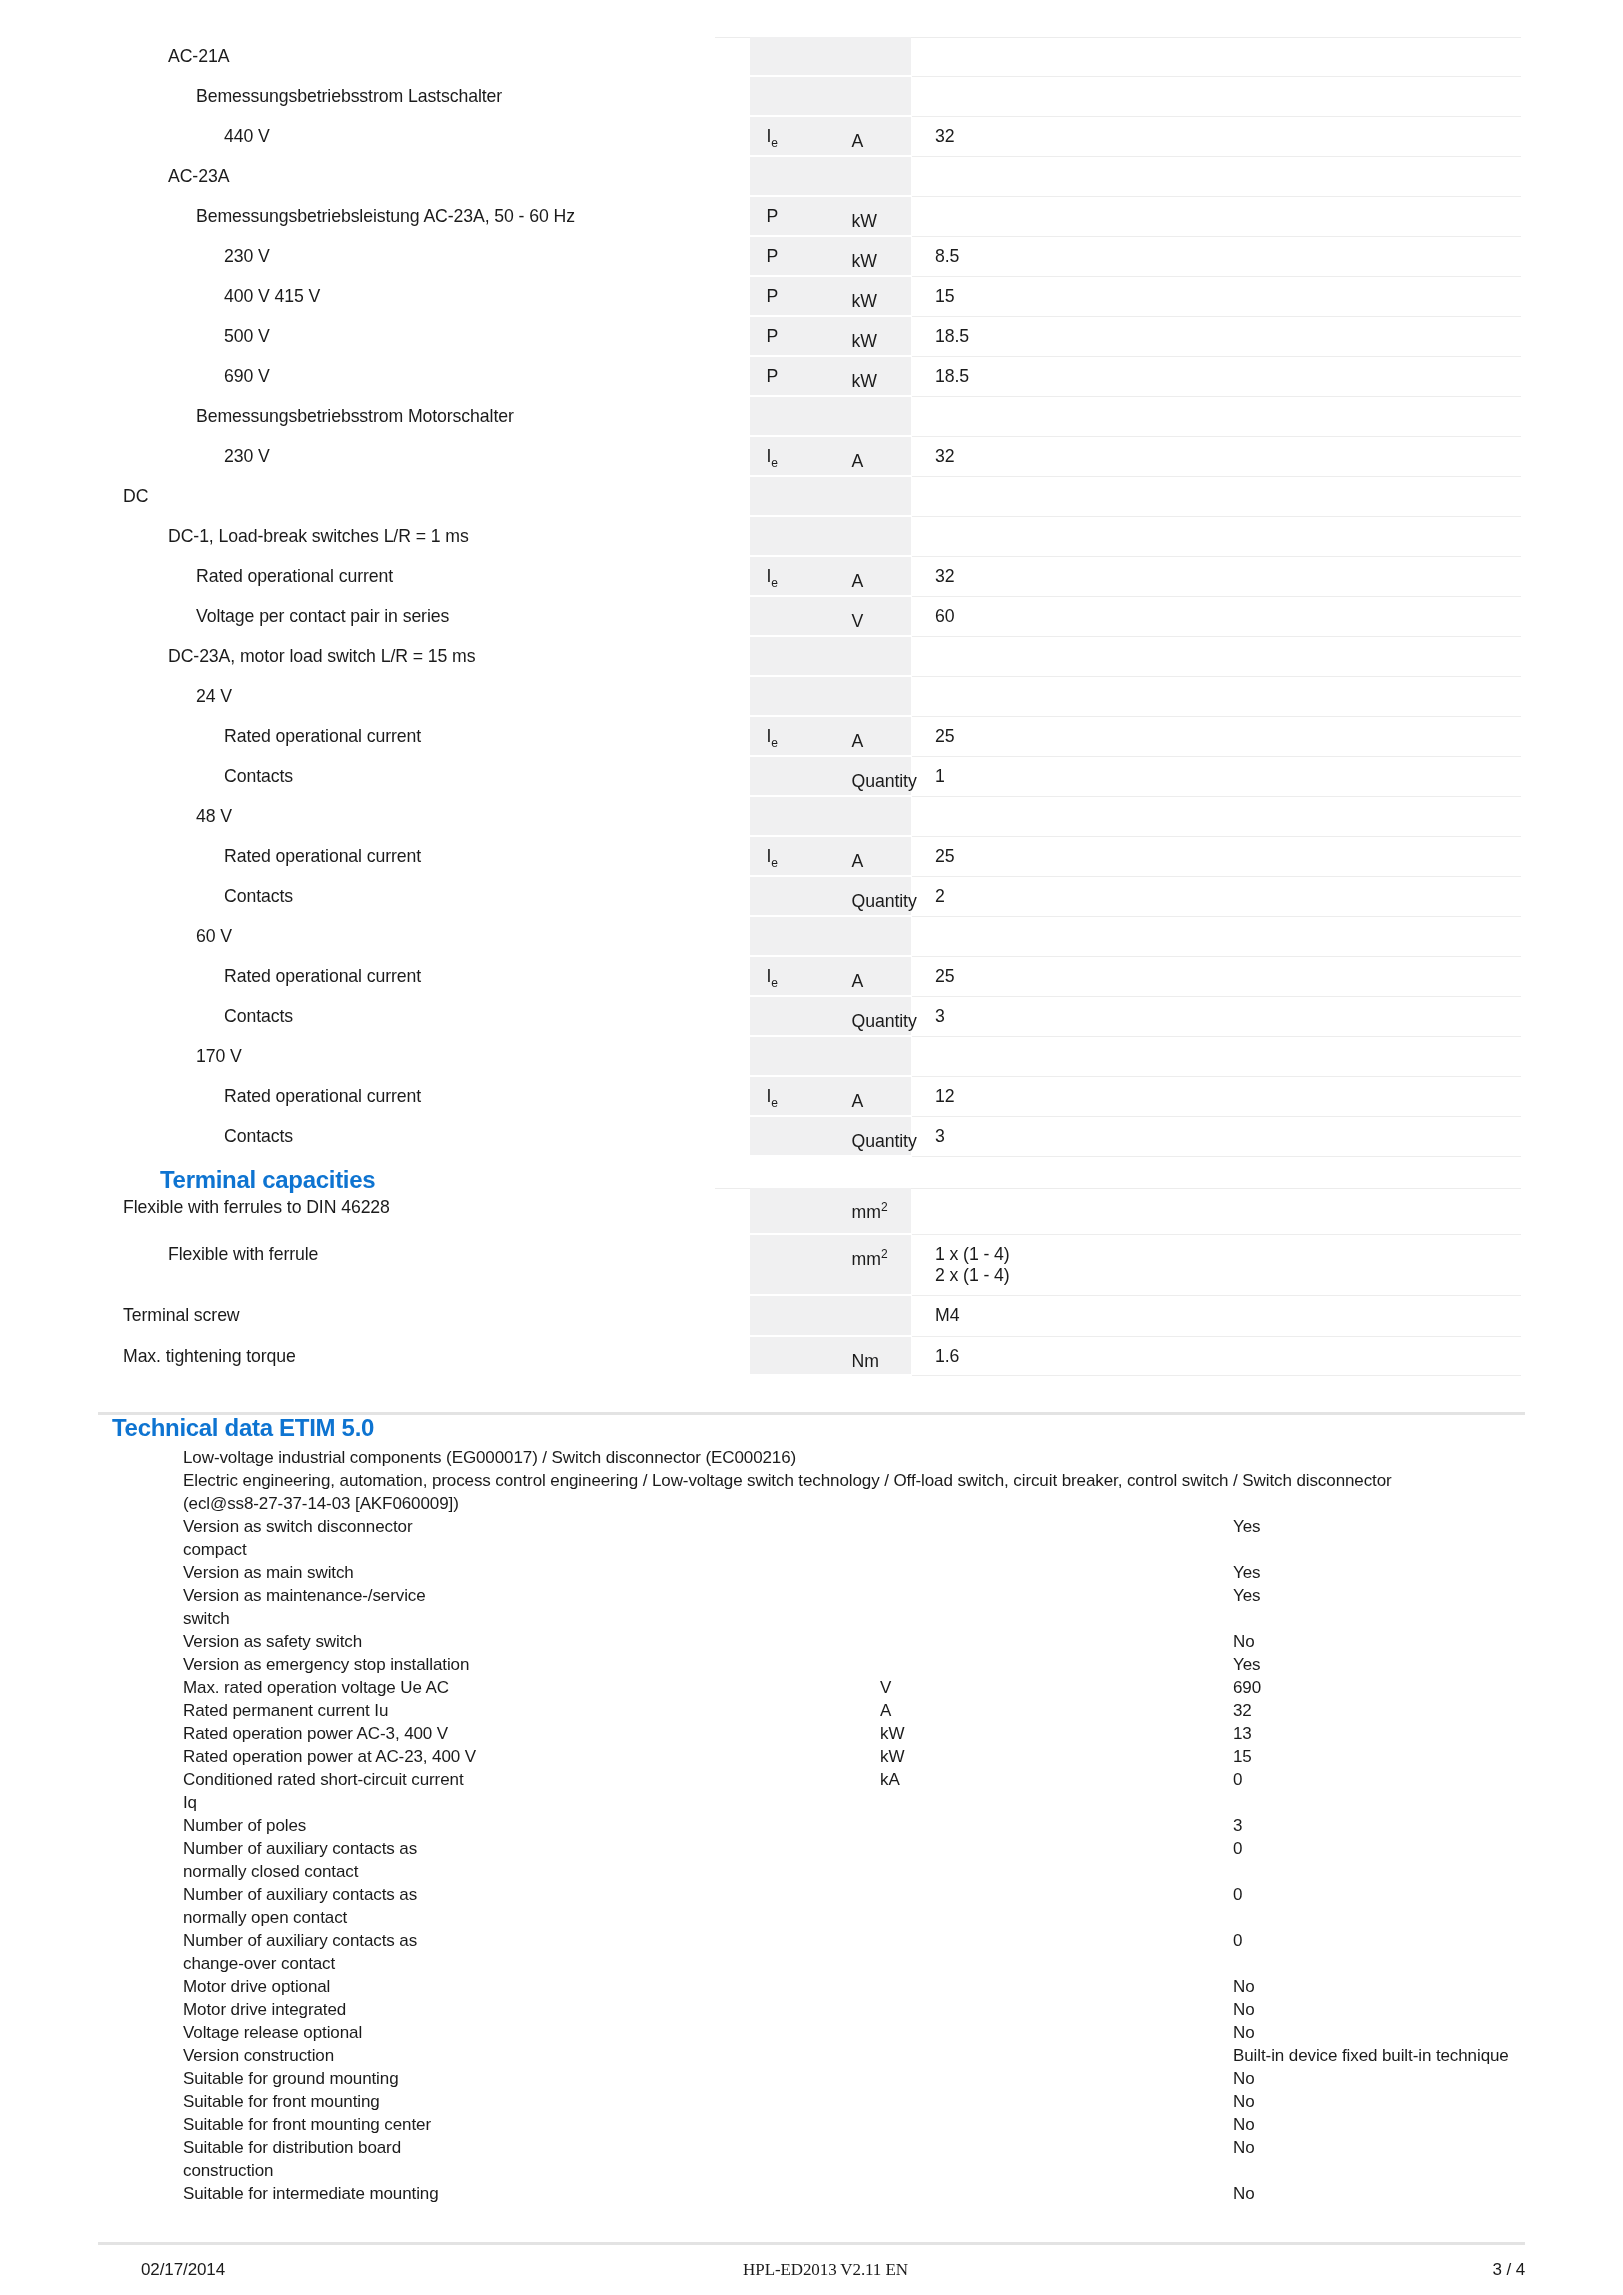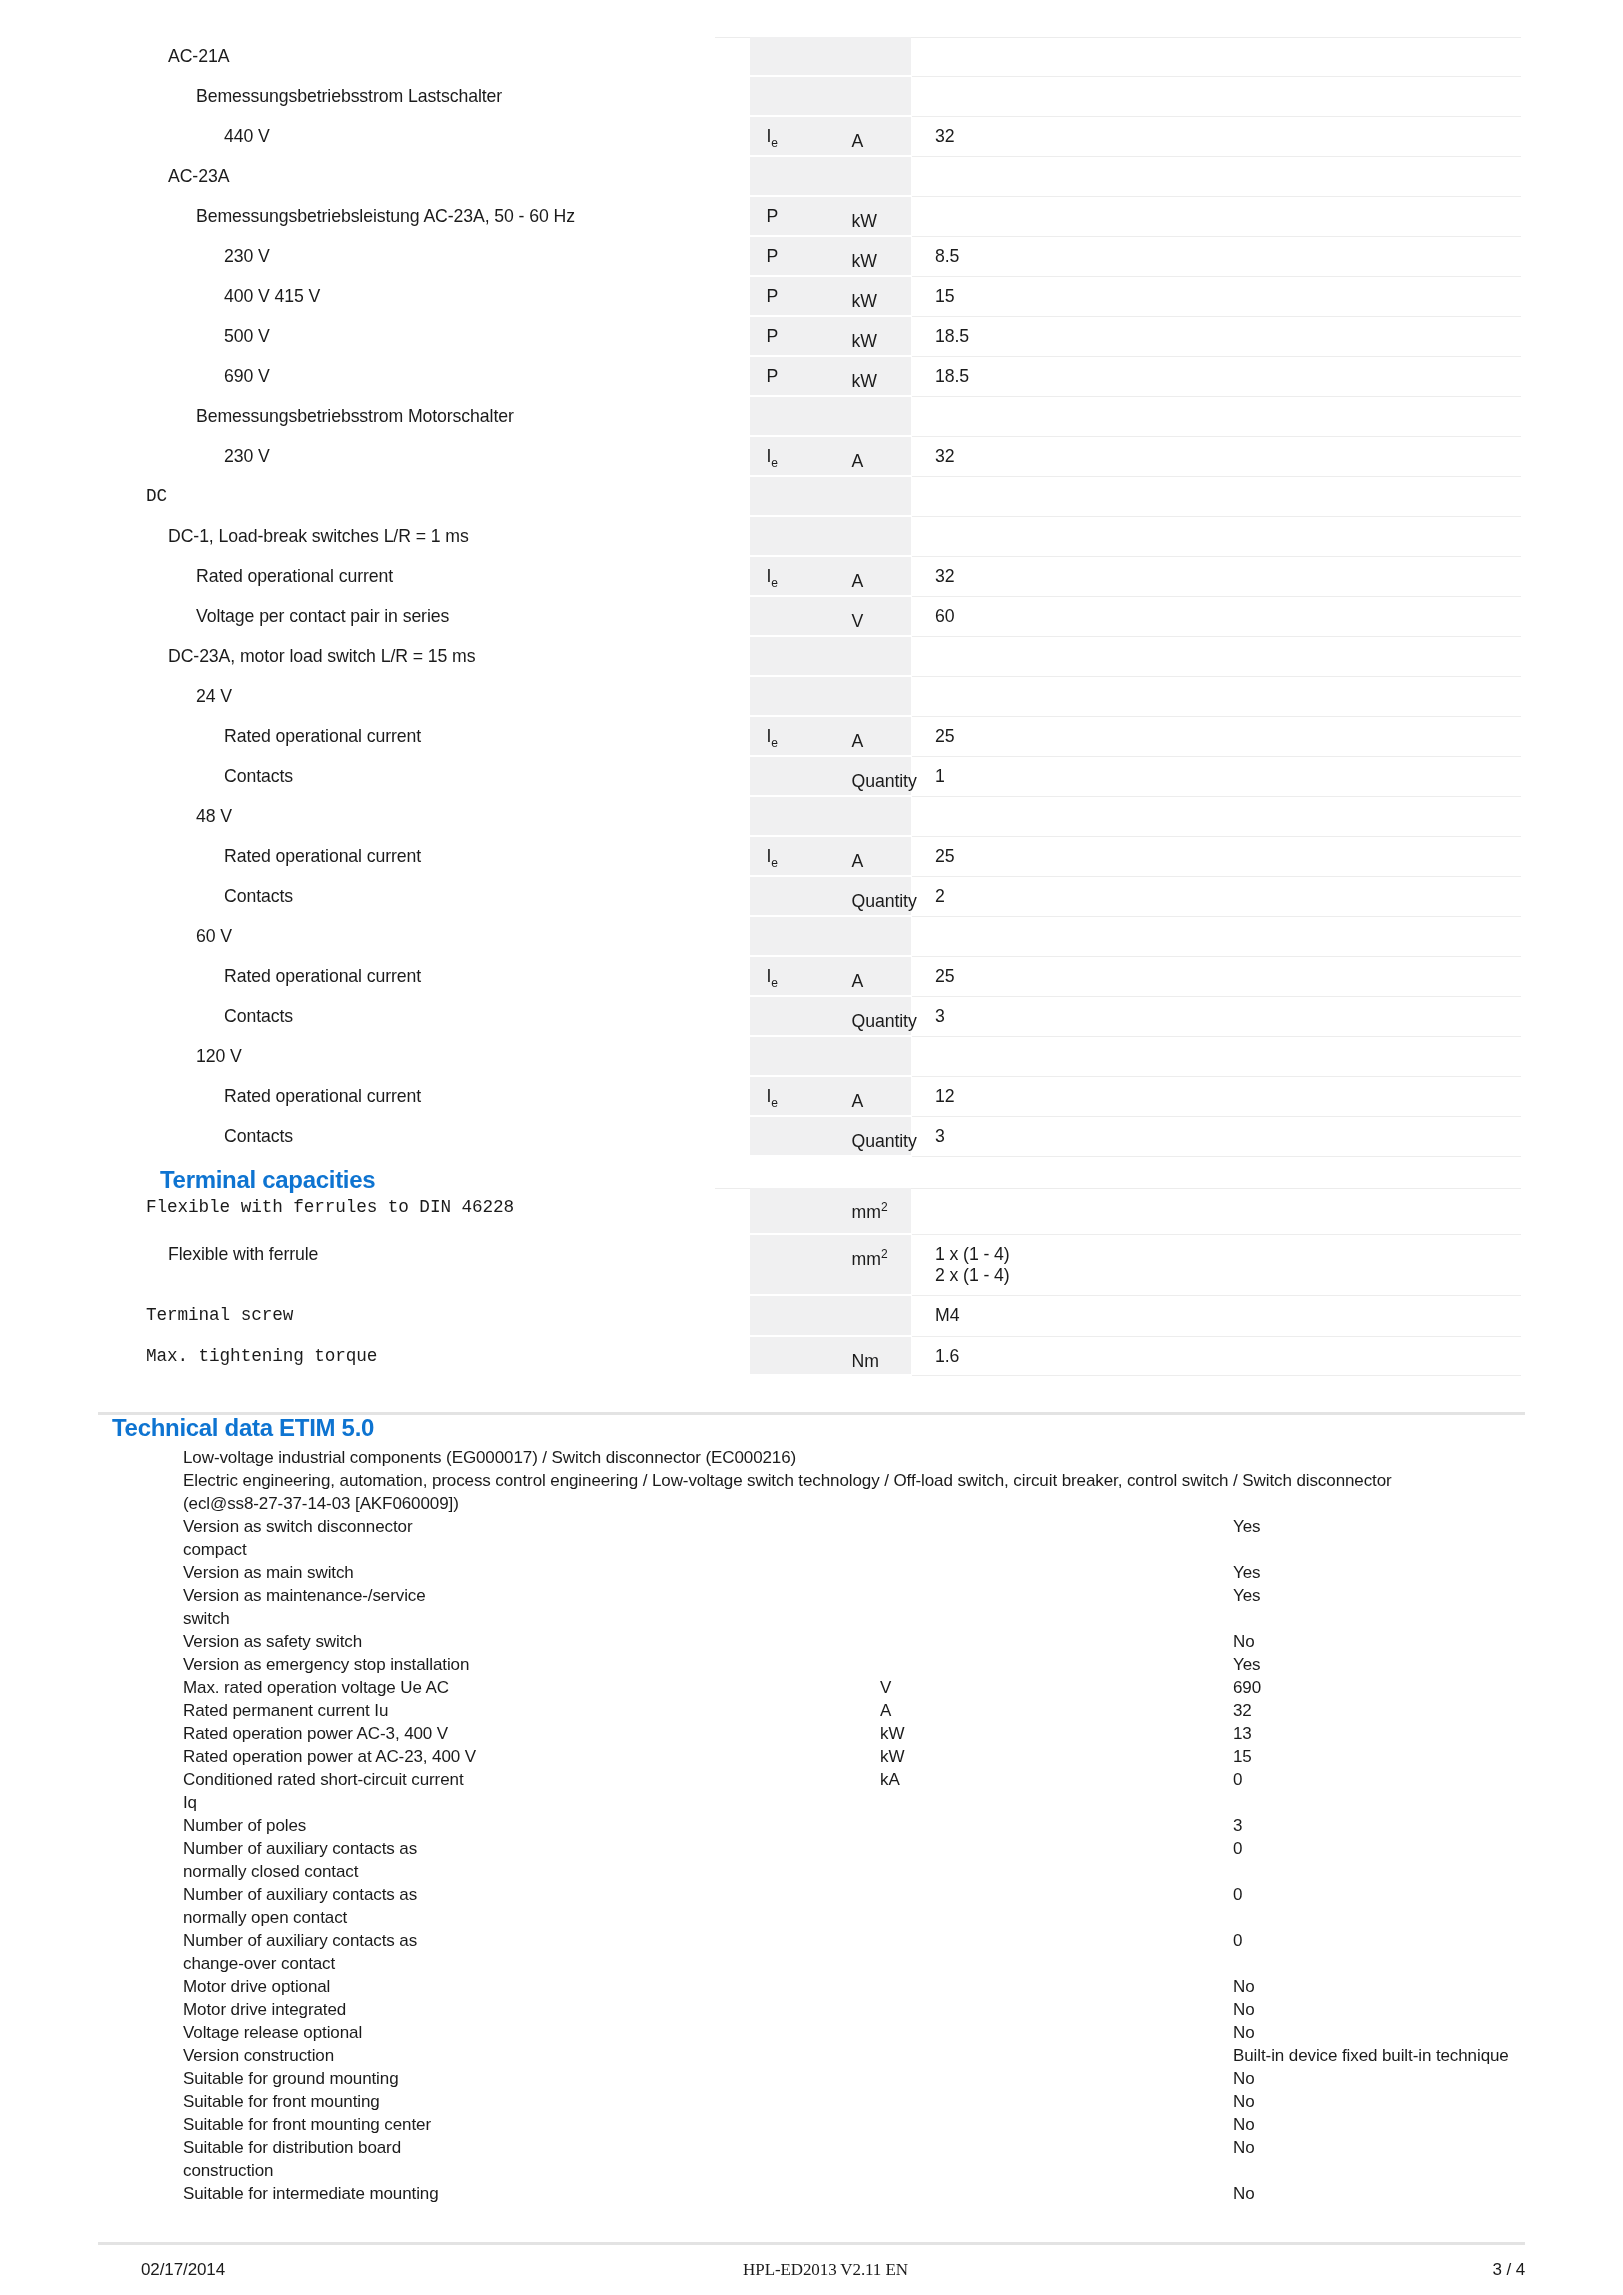--- a/index.html
+++ b/index.html
@@ -6,21 +6,21 @@
   .page {
     position:relative; width:1623px; height:2295px; background:#ffffff;
     font-family:"Liberation Sans", sans-serif; color:#1b1b1b;
     font-size:17.7px; letter-spacing:-0.1px; overflow:hidden;
   }
   
   .spec { position:absolute; left:0; width:1431px; }
   .topline { position:absolute; left:715px; top:0; width:806px; height:1.3px; background:#ececec; }
   .srow { position:relative; box-sizing:border-box; height:40px; }
   .lbl { position:absolute; top:0; padding-top:8.5px; line-height:21.6px; white-space:nowrap; }
-  .i0 { left:146px;font-family:Liberation Mono, monospace; } .i1 { left:168px; } .i2 { left:196px; } .i3 { left:224px; }
+  .i0 { left:123px; } .i1 { left:168px; } .i2 { left:196px; } .i3 { left:224px; }
   .cell { position:absolute; top:0; bottom:0; box-sizing:border-box; padding-top:8.5px; line-height:21.6px; }
   .sym  { left:750px; width:114px; background:#f0f0f1; border-bottom:2px solid #ffffff; padding-left:16.4px; }
   .unit { left:830px; width:81px; background:#f0f0f1; border-bottom:2px solid #ffffff; padding-left:21.6px; }
   .val  { left:912px; width:609px; border-bottom:1.3px solid #ededed; padding-left:23px; }
   sub { font-size:68%; letter-spacing:0; }
   sup { font-size:68%; letter-spacing:0; }
   
   .h1 { position:absolute; font-size:24px; font-weight:bold; letter-spacing:-0.3px; line-height:29px; white-space:nowrap; }
   
   .rule { position:absolute; left:98px; width:1427px; height:3.3px; background:#e3e3e3; }
@@ -237,21 +237,21 @@
     </div>
     <div class="srow">
       <div class="lbl i3">Contacts</div>
       <div class="cell sym"><span></span><sub></sub></div>
       <div class="cell unit"><span>Quantity</span><sup></sup></div>
       <div class="cell val">
           <div>3</div>
         </div>
     </div>
     <div class="srow">
-      <div class="lbl i2">120 V</div>
+      <div class="lbl i2">170 V</div>
       <div class="cell sym"><span></span><sub></sub></div>
       <div class="cell unit"><span></span><sup></sup></div>
       <div class="cell val">
           <div></div>
         </div>
     </div>
     <div class="srow">
       <div class="lbl i3">Rated operational current</div>
       <div class="cell sym"><span>I</span><sub>e</sub></div>
       <div class="cell unit"><span>A</span><sup></sup></div>

